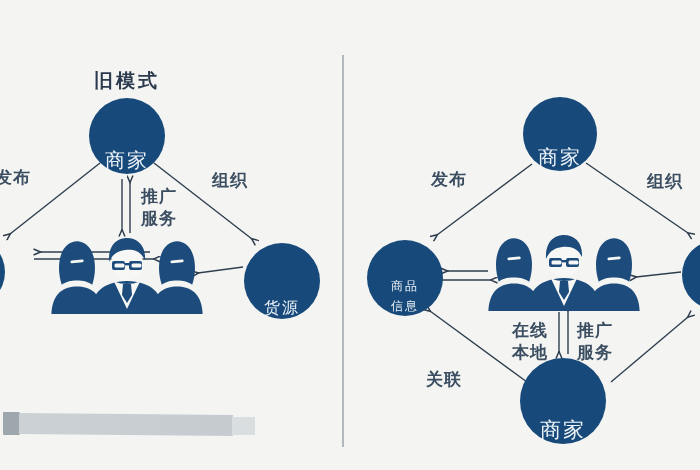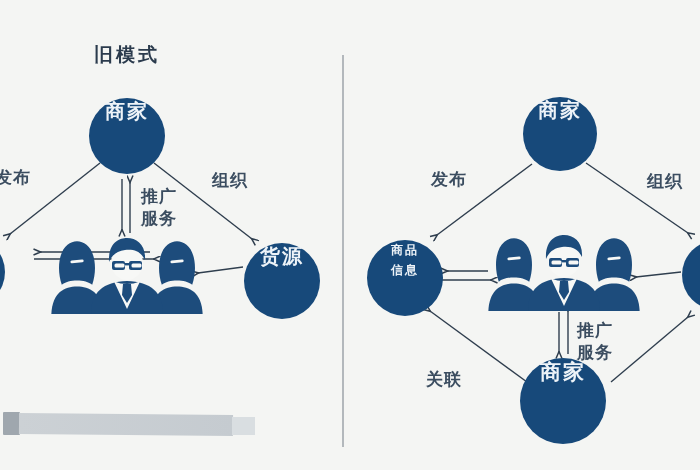--- a/index.html
+++ b/index.html
@@ -8,36 +8,36 @@
     width:700px;height:470px;
     background:#f4f5f3;
     overflow:hidden;
     font-family:"Liberation Sans", sans-serif;
   }
   #divider{
     position:absolute;left:342px;top:55px;width:2px;height:392px;
     background:#b3b8bc;
   }
   .title{
-    position:absolute;top:42px;transform:translateX(-50%);
+    position:absolute;top:68px;transform:translateX(-50%);
     font-size:19px;font-weight:bold;color:#2b3b4d;letter-spacing:3px;white-space:nowrap;
   }
   #title-old{left:127px;}
   #title-new{left:561px;}
   svg{position:absolute;left:0;top:0;}
   .circle{
     position:absolute;border-radius:50%;
     background:#17497a;
-    color:#edf3f8;font-weight:bold;letter-spacing:2px;
-    display:flex;flex-direction:column;align-items:center;justify-content:flex-start;
+    color:#edf3f8;font-weight:normal;letter-spacing:2px;
+    display:flex;flex-direction:column;align-items:center;justify-content:flex-end;
     text-align:center;
   }
   .circle .l1,.circle .l2{line-height:20px;}
   #c-old-merchant{left:89px;top:98px;width:76px;height:76px;font-size:20px;}
-  #c-supply{left:244px;top:243px;width:76px;height:76px;font-size:20px;}
+  #c-supply{left:244px;top:243px;width:76px;height:76px;font-size:16px;}
   #c-old-partial{left:-65px;top:237px;width:70px;height:70px;}
   #c-new-merchant-top{left:523px;top:97px;width:74px;height:74px;font-size:20px;}
   #c-product{left:367px;top:240px;width:76px;height:76px;font-size:12px;}
   #c-new-partial{left:682px;top:240px;width:70px;height:70px;}
   #c-new-merchant-bottom{left:520px;top:358px;width:86px;height:86px;font-size:21px;}
   .label{
     position:absolute;color:#3b4d60;font-weight:600;
     font-size:17px;letter-spacing:1px;line-height:22px;white-space:nowrap;
   }
   #lb-old-publish{left:-5px;top:167px;}
@@ -140,20 +140,24 @@
 
   <div class="label" id="lb-old-publish">发布</div>
   <div class="label" id="lb-old-organize">组织</div>
   <div class="label" id="lb-old-promo">
     <div>推广</div>
     <div>服务</div>
   </div>
 
   <div class="label" id="lb-new-publish">发布</div>
   <div class="label" id="lb-new-organize">组织</div>
+  <div class="label" id="lb-new-online">
+    <div>在线</div>
+    <div>本地</div>
+  </div>
   <div class="label" id="lb-new-promo">
     <div>推广</div>
     <div>服务</div>
   </div>
   <div class="label" id="lb-new-assoc">关联</div>
 
   <div class="wm" id="wm-a"></div>
   <div class="wm" id="wm-b"></div>
   <div class="wm" id="wm-c"></div>
 

